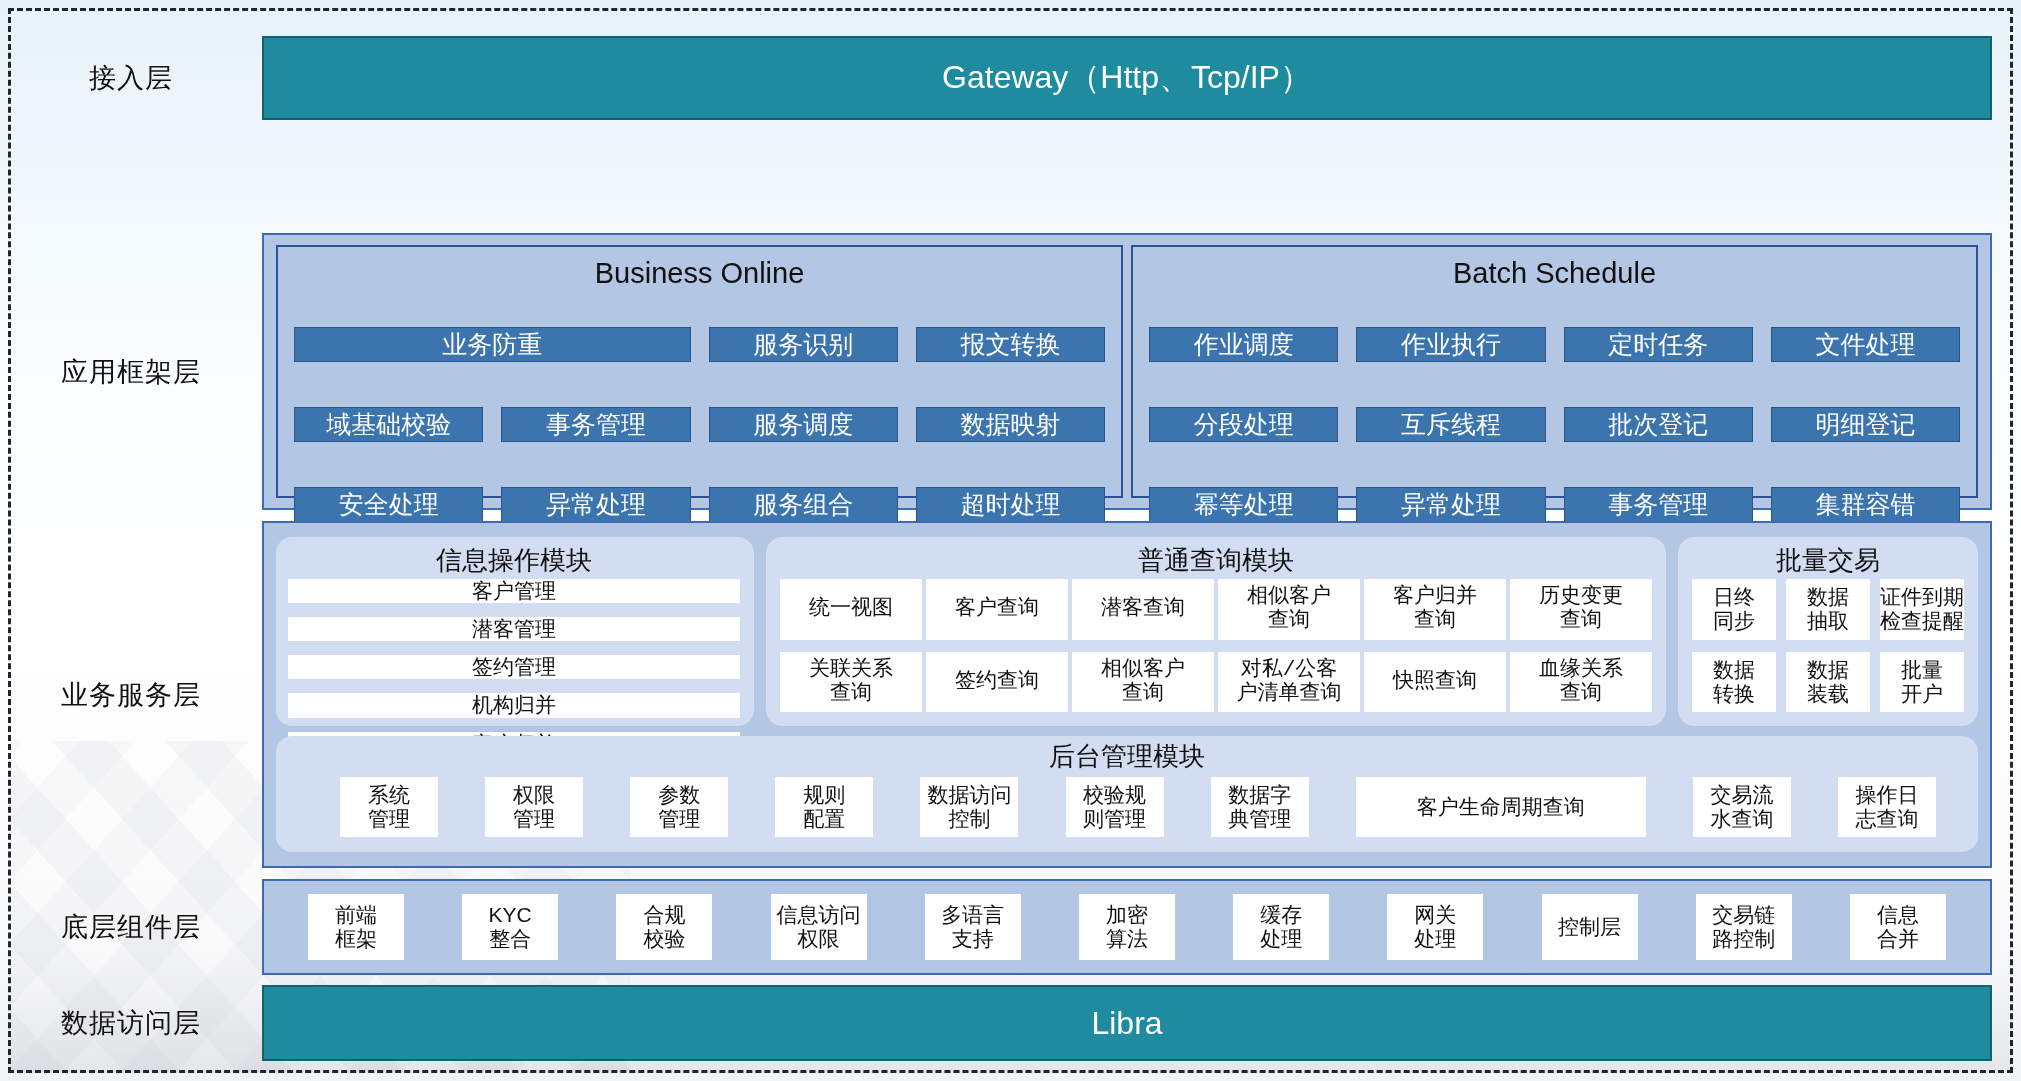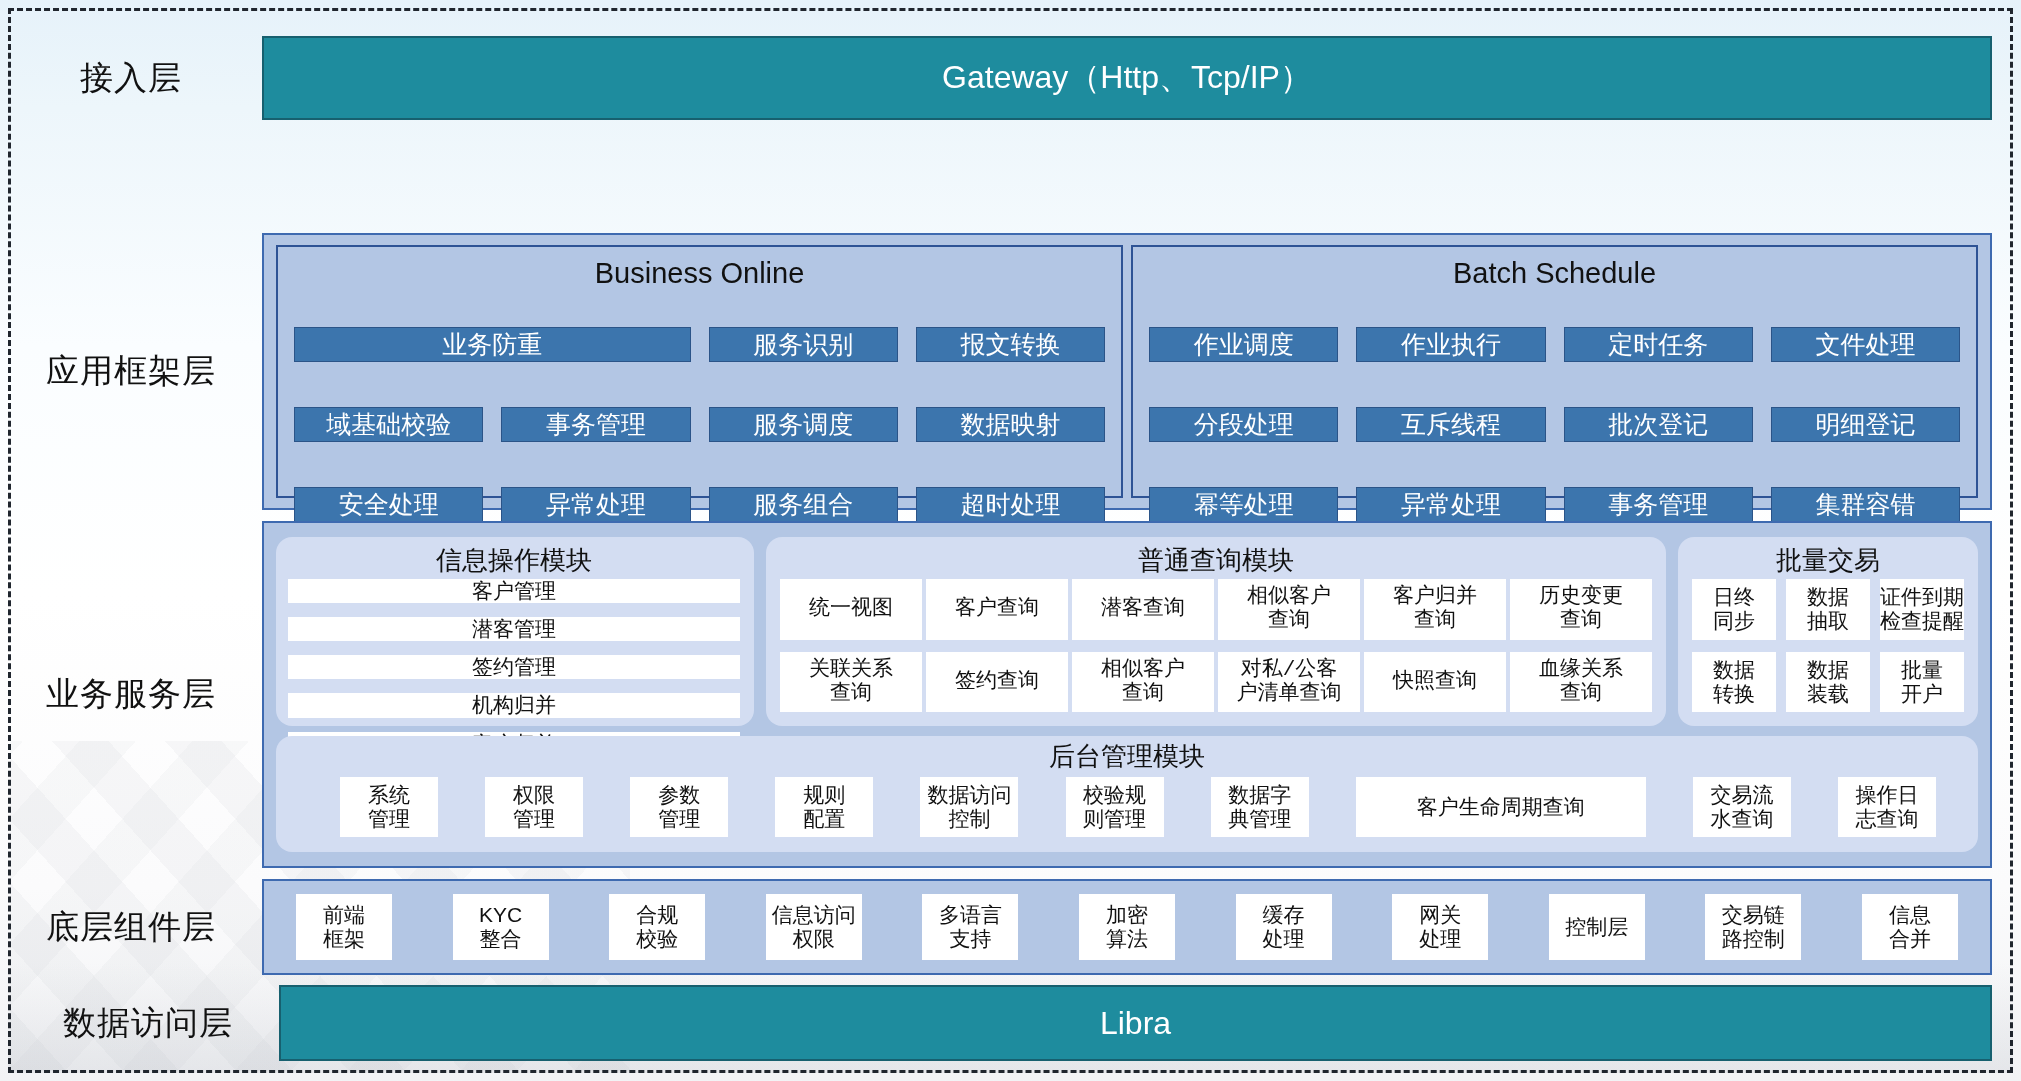--- a/index.html
+++ b/index.html
@@ -34,21 +34,21 @@
     pointer-events:none;
   }
   .dashed-frame{
     position:absolute;inset:8px;
     border:3px dashed #20262e;
     pointer-events:none;
   }
   .row{position:absolute;left:0;right:0;display:flex;}
   .label-col{
     width:262px;flex:0 0 262px;display:flex;align-items:center;justify-content:center;
-    font-size:33px;color:var(--ink);letter-spacing:1px;text-align:center;
+    font-size:27px;color:var(--ink);letter-spacing:1px;text-align:center;
   }
   .content{flex:1;margin-right:29px;position:relative;}
 
   
   .teal-bar{
     height:100%;box-sizing:border-box;
     background:var(--teal);border:2px solid var(--teal-border);
     display:flex;align-items:center;justify-content:center;
     color:#ffffff;font-size:32px;
   }
@@ -103,30 +103,30 @@
   .admin{
     background:var(--inner-panel);border-radius:16px;height:116px;flex:0 0 116px;
     padding:2px 42px 12px;display:flex;flex-direction:column;box-sizing:border-box;
   }
   .admin-title{text-align:center;font-size:26px;color:var(--ink);height:36px;line-height:36px;}
   .admin-row{flex:1;display:flex;justify-content:space-between;align-items:center;padding-left:22px;}
   .admin-row .white-tile{width:98px;height:60px;}
   .admin-row .white-tile.wide{width:290px;}
 
   
-  .base-inner{height:100%;display:flex;justify-content:space-between;align-items:center;padding:0 32px;}
+  .base-inner{height:100%;display:flex;justify-content:space-between;align-items:center;padding:0 44px;}
   .base-inner .white-tile{width:96px;height:66px;}
 
   
   .row-access{top:36px;height:84px;}
   .row-tech{top:130px;height:77px;}
   .row-framework{top:233px;height:277px;}
   .row-business{top:521px;height:347px;}
   .row-base{top:879px;height:96px;}
-  .row-data{top:985px;height:76px;margin-left:17px;}
+  .row-data{top:985px;height:76px;}
 </style>
 </head>
 <body>
 
 <div id="stage">
   <div class="bg-cubes"></div>
   <div class="bg-bottom"></div>
   <div class="dashed-frame"></div>
 
   <div class="row row-access">

